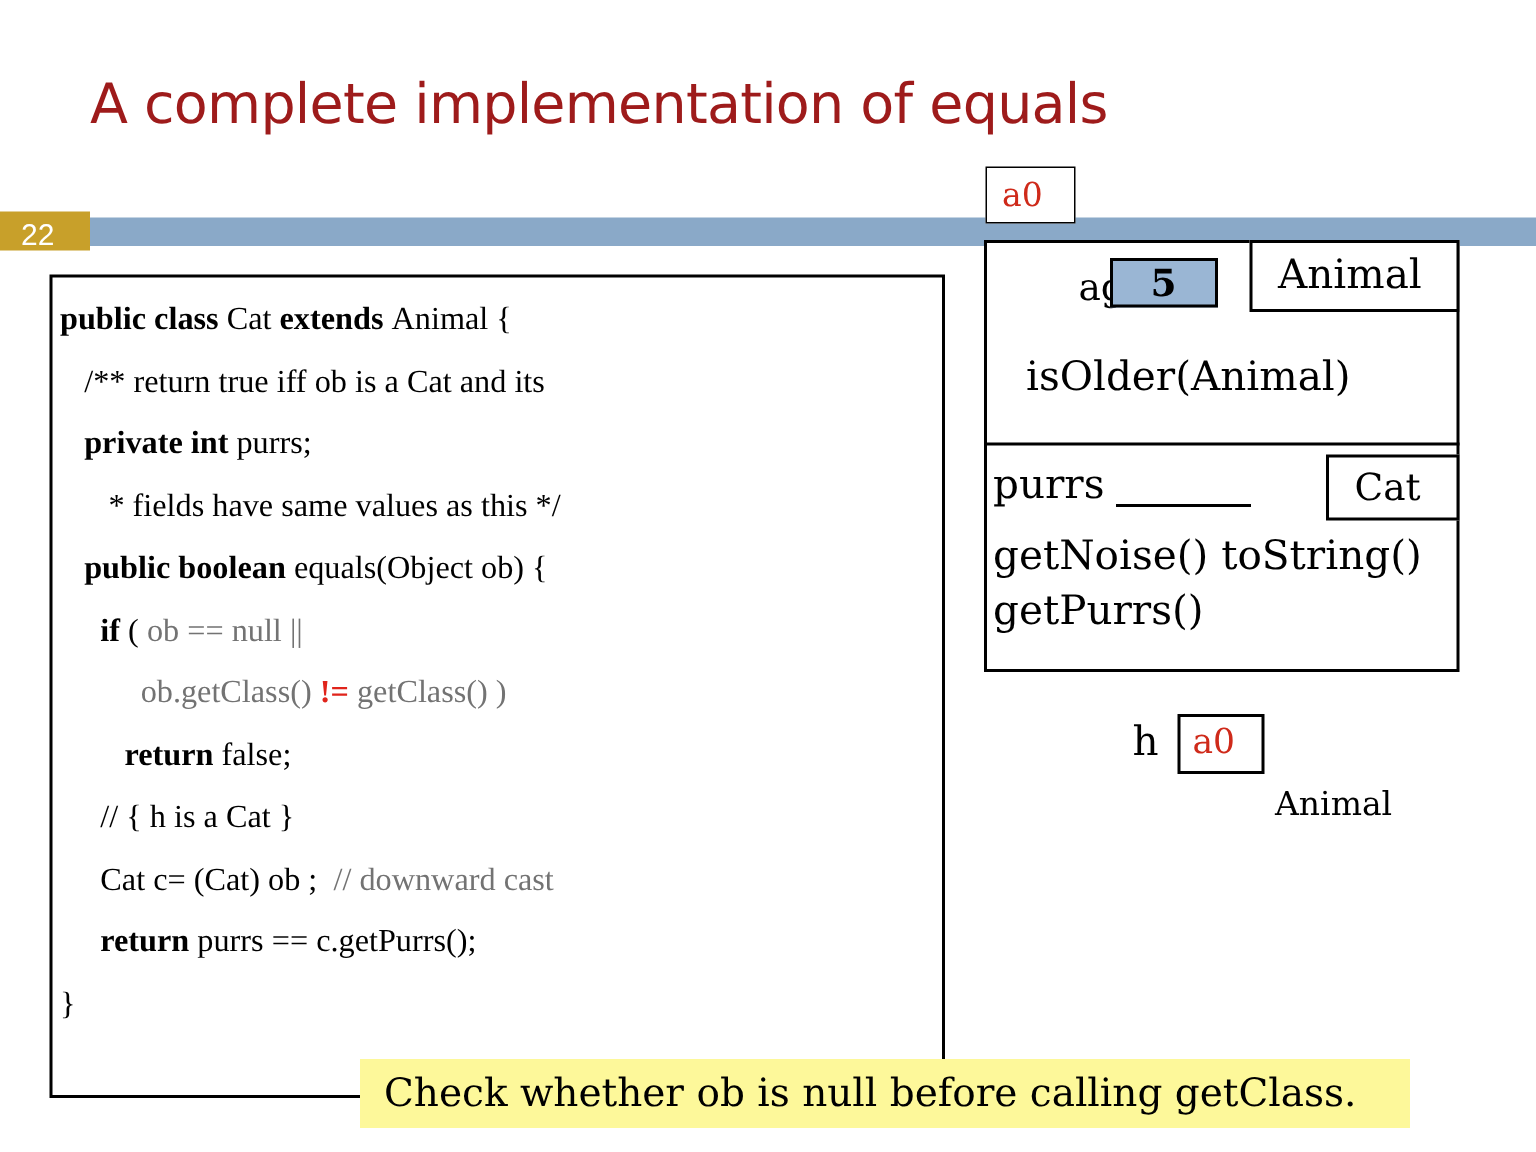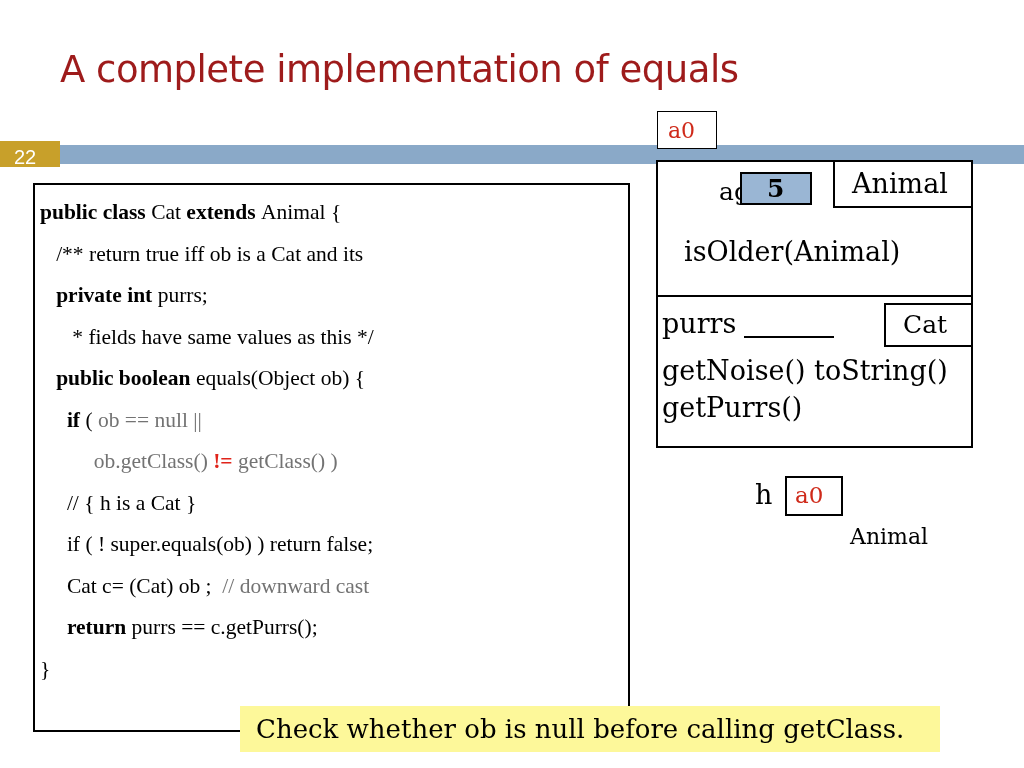--- a/index.html
+++ b/index.html
@@ -291,22 +291,22 @@
 
   <div class="code-box"></div>
   <div class="code" id="code-lines">
       <div class="ln"><span class="bold">public class </span><span>Cat </span><span class="bold">extends </span><span>Animal {</span></div>
       <div class="ln"><span>   /** return true iff ob is a Cat and its</span></div>
       <div class="ln"><span>   </span><span class="bold">private int </span><span>purrs;</span></div>
       <div class="ln"><span>      * fields have same values as this */</span></div>
       <div class="ln"><span>   </span><span class="bold">public boolean </span><span>equals(Object ob) {</span></div>
       <div class="ln"><span>     </span><span class="bold">if</span><span> ( </span><span class="red">ob == null ||</span></div>
       <div class="ln"><span>          </span><span class="red">ob.getClass() </span><span class="red-b">!=</span><span class="red"> getClass() )</span></div>
+      <div class="ln"><span>        </span><span class="bold">return</span><span> false;</span></div>
       <div class="ln"><span>     // { h is a Cat }</span></div>
-      <div class="ln"><span>     if ( ! super.equals(ob) ) return false;</span></div>
       <div class="ln"><span>     Cat c= (Cat) ob ;  </span><span class="red">// downward cast</span></div>
       <div class="ln"><span>     </span><span class="bold">return</span><span> purrs == c.getPurrs();</span></div>
       <div class="ln"><span>}</span></div>
     </div>
 
   <div class="a0-label-box"></div>
   <div class="a0-label">a0</div>
 
   <div class="obj-box"></div>
   <div class="obj-divider"></div>

